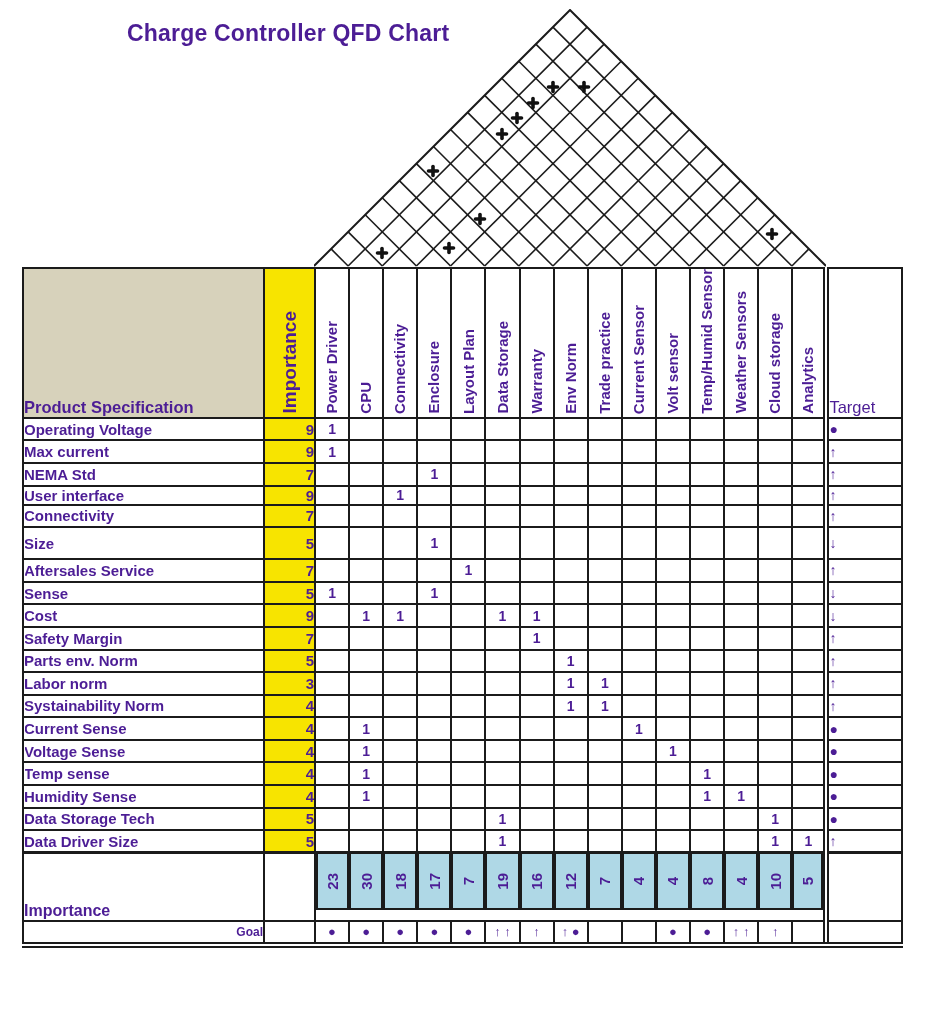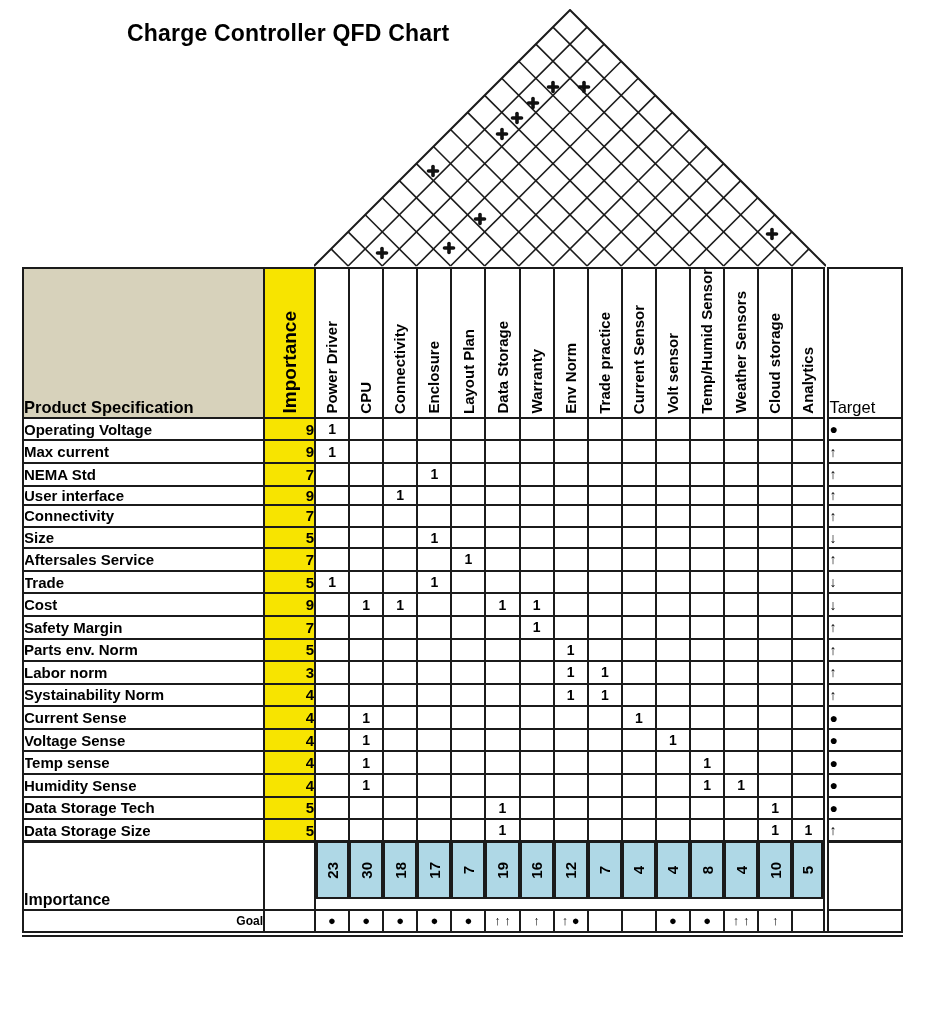--- a/index.html
+++ b/index.html
@@ -1,17 +1,17 @@
 <!DOCTYPE html>
 <html style="--yellow: #f7e400; --tan: #d7d2bb; --blue: #afd8e6;"><head>
 <meta charset="utf-8">
 <style>
   html,body{margin:0;padding:0;background:#fff;}
   .stage{position:relative;width:932px;height:1024px;background:#fff;overflow:hidden;
-         font-family:"Liberation Sans","DejaVu Sans",sans-serif;color:#000000;}
+         font-family:"Liberation Sans","DejaVu Sans",sans-serif;color:#4c1d95;}
   .title{position:absolute;left:127px;top:20px;font-size:23px;font-weight:700;letter-spacing:.2px;}
   #roof{position:absolute;left:314px;top:9px;}
   table.qfd{position:absolute;left:22px;top:267px;border-collapse:collapse;table-layout:fixed;}
   table.qfd th,table.qfd td{border:2px solid #1b1b1b;padding:0;box-sizing:border-box;}
   tr.hdr{height:149px;}
   .spec-head{background:var(--tan,#d7d2bb);vertical-align:bottom;text-align:left;
              padding:2px 4px 1px 4px;font-weight:700;font-size:16.5px;}
   .imp-head{background:var(--yellow,#f7e400);vertical-align:bottom;text-align:center;}
   .tech-head{background:#fff;vertical-align:bottom;text-align:center;}
   .vert{writing-mode:vertical-rl;transform:rotate(180deg);white-space:nowrap;
@@ -288,21 +288,21 @@
           <td class="m-cell"></td>
           <td class="m-cell"></td>
           <td class="m-cell"></td>
           <td class="m-cell"></td>
           <td class="m-cell"></td>
           <td class="m-cell"></td>
           <td class="m-cell"></td>
           <td class="m-cell"></td>
           <td class="t-cell t-dbl">↑</td>
         </tr>
-        <tr style="height: 21px; padding-left: 17px;">
+        <tr style="height: 32px; padding-left: 17px;">
           <td class="spec-cell">Size</td>
           <td class="imp-cell">5</td>
           <td class="m-cell"></td>
           <td class="m-cell"></td>
           <td class="m-cell"></td>
           <td class="m-cell">1</td>
           <td class="m-cell"></td>
           <td class="m-cell"></td>
           <td class="m-cell"></td>
           <td class="m-cell"></td>
@@ -329,21 +329,21 @@
           <td class="m-cell"></td>
           <td class="m-cell"></td>
           <td class="m-cell"></td>
           <td class="m-cell"></td>
           <td class="m-cell"></td>
           <td class="m-cell"></td>
           <td class="m-cell"></td>
           <td class="t-cell t-dbl">↑</td>
         </tr>
         <tr style="height: 22.6px;">
-          <td class="spec-cell">Trade</td>
+          <td class="spec-cell">Sense</td>
           <td class="imp-cell">5</td>
           <td class="m-cell">1</td>
           <td class="m-cell"></td>
           <td class="m-cell"></td>
           <td class="m-cell">1</td>
           <td class="m-cell"></td>
           <td class="m-cell"></td>
           <td class="m-cell"></td>
           <td class="m-cell"></td>
           <td class="m-cell"></td>
@@ -549,21 +549,21 @@
           <td class="m-cell"></td>
           <td class="m-cell"></td>
           <td class="m-cell"></td>
           <td class="m-cell"></td>
           <td class="m-cell"></td>
           <td class="m-cell">1</td>
           <td class="m-cell"></td>
           <td class="t-cell t-dbl">●</td>
         </tr>
         <tr style="height: 22.6px;">
-          <td class="spec-cell">Data Storage Size</td>
+          <td class="spec-cell">Data Driver Size</td>
           <td class="imp-cell">5</td>
           <td class="m-cell"></td>
           <td class="m-cell"></td>
           <td class="m-cell"></td>
           <td class="m-cell"></td>
           <td class="m-cell"></td>
           <td class="m-cell">1</td>
           <td class="m-cell"></td>
           <td class="m-cell"></td>
           <td class="m-cell"></td>

